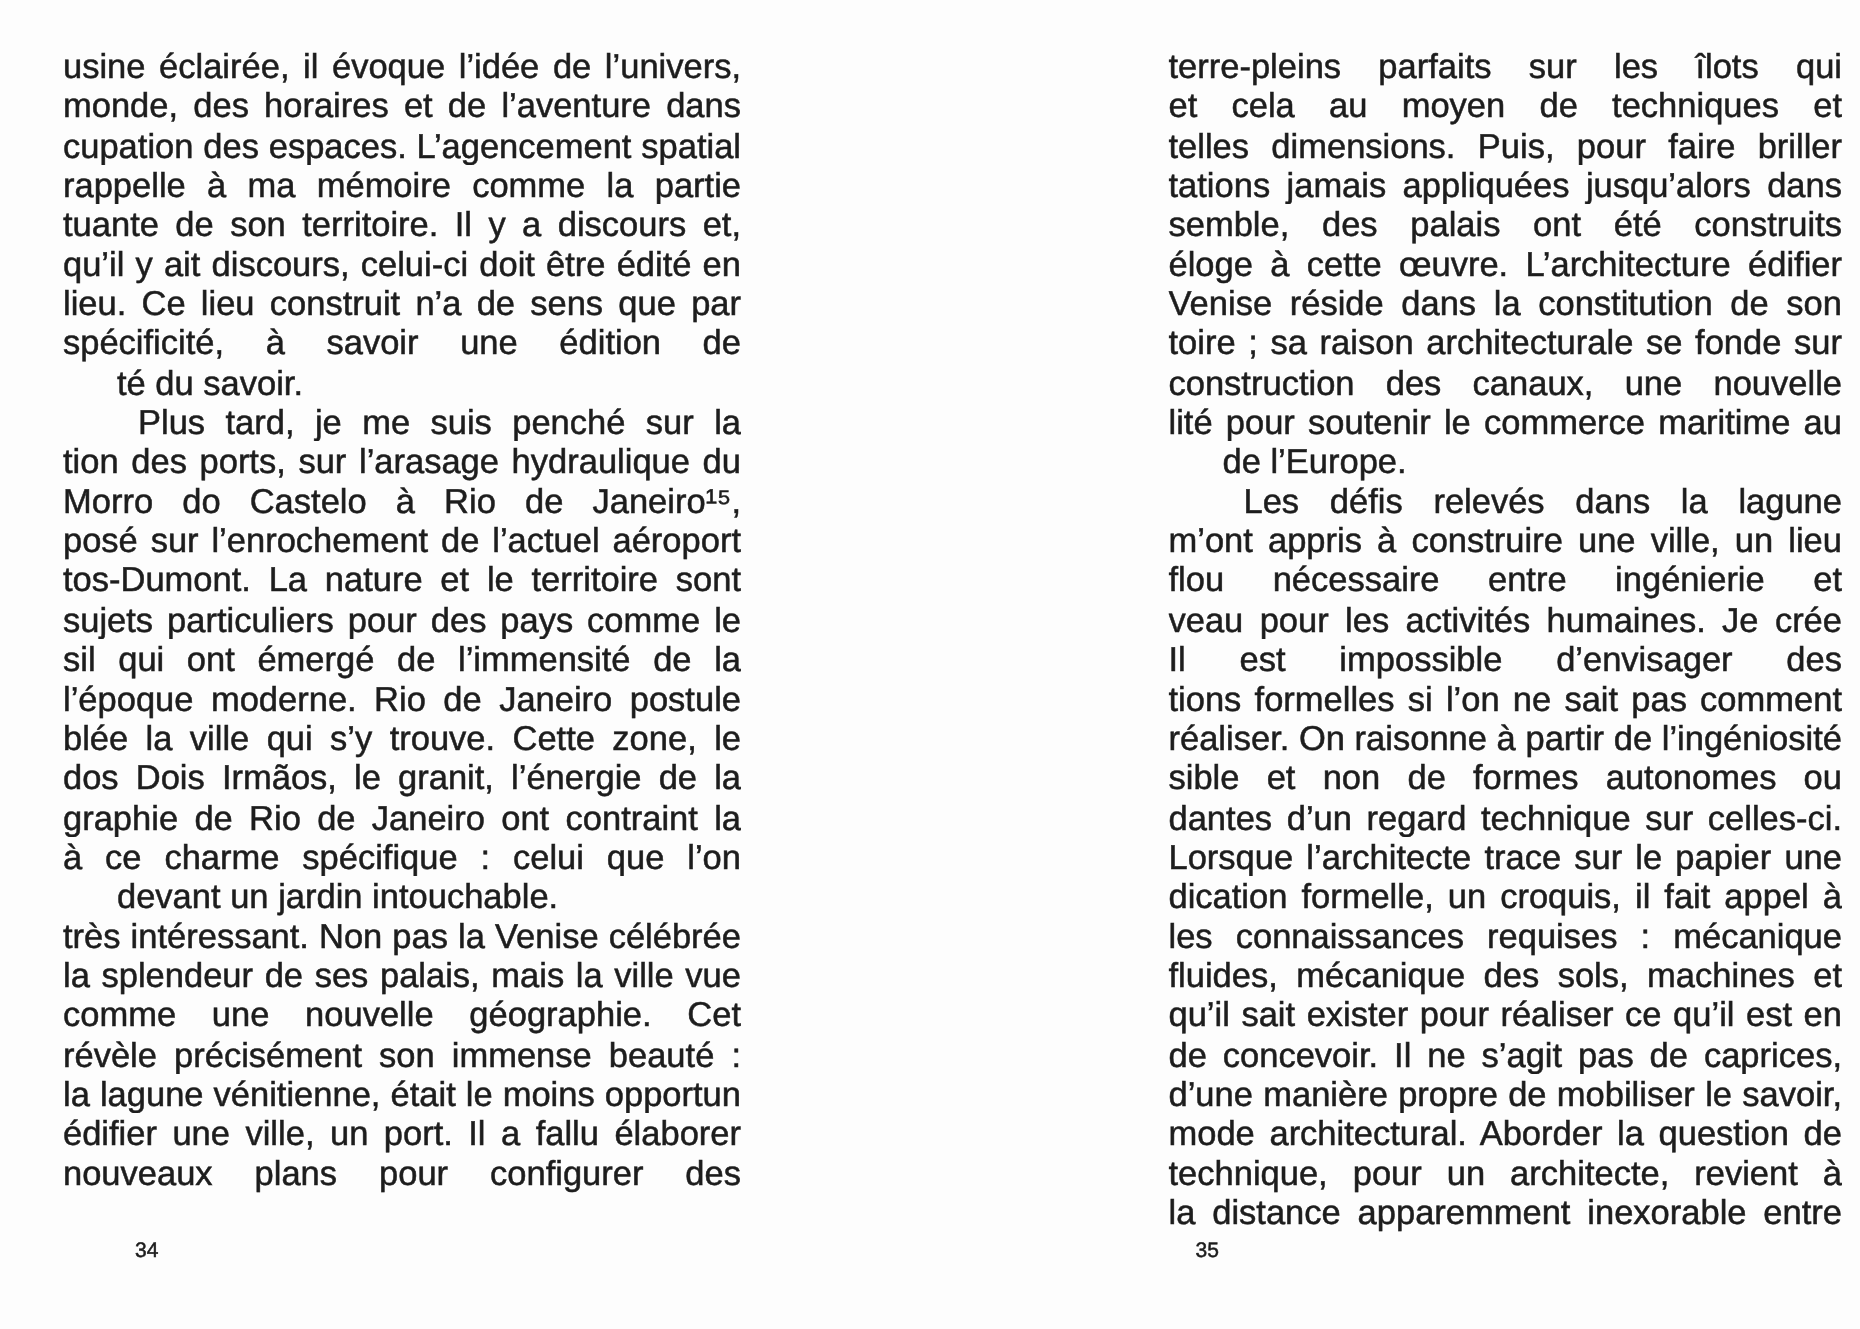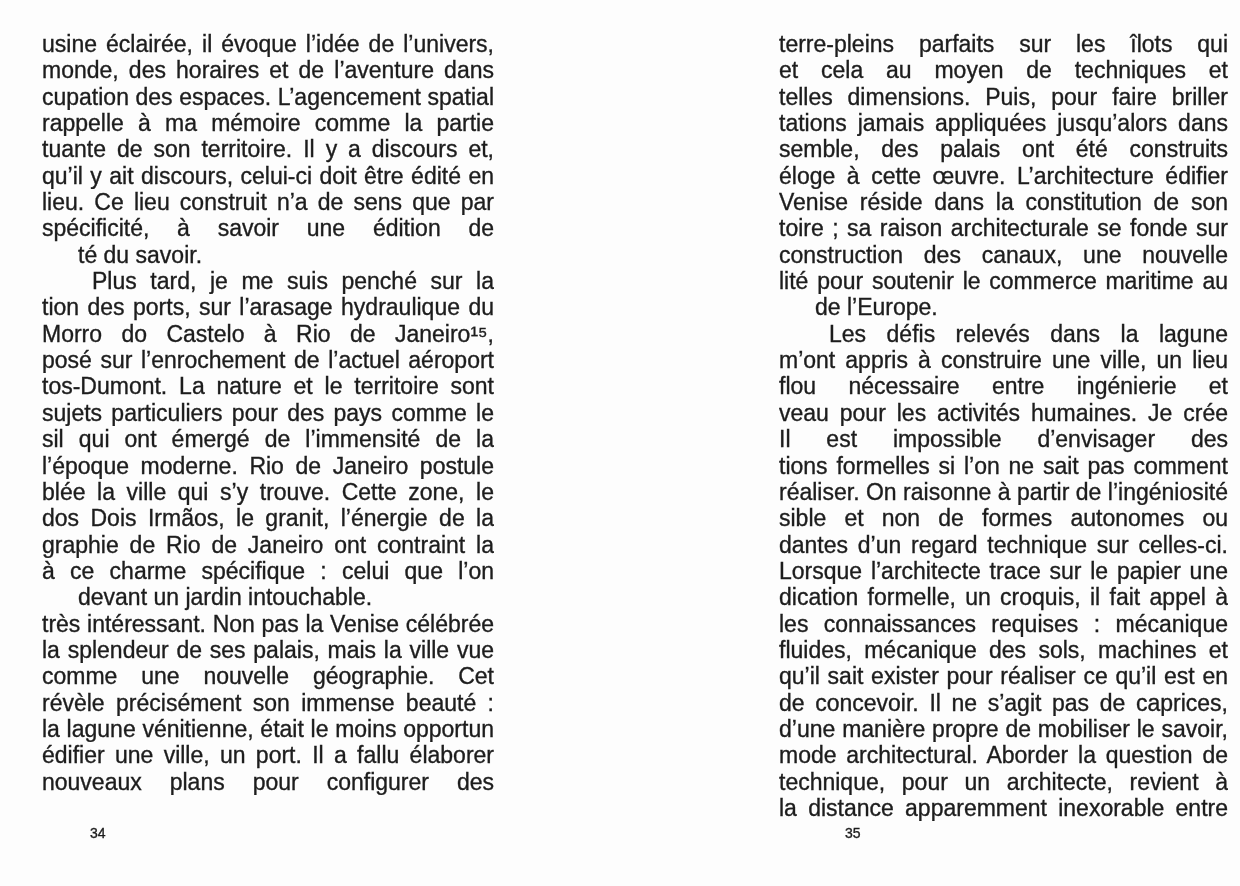--- a/index.html
+++ b/index.html
@@ -39,21 +39,21 @@
   .line.indent   { padding-left: 50px; }
   .line.para-end { text-align-last: left; margin-left: 36px; }
   .folio {
     position: absolute;
     top: 823px;
     font-size: 14px;
     line-height: 20px;
     -webkit-text-stroke: 0.35px currentColor;
   }
   .folio-left  { left: 90px; }
-  .folio-right { left: 797px; margin-left: 48px; }
+  .folio-right { left: 797px; }
 </style>
 </head>
 <body style="background: rgb(253, 253, 253); color: rgb(29, 29, 29);">
 
 <div class="spread">
 
   <section>
     <div class="column column-left">
         <div class="line">usine éclairée, il évoque l’idée de l’univers, du</div>
         <div class="line">monde, des horaires et de l’aventure dans l’oc-</div>

